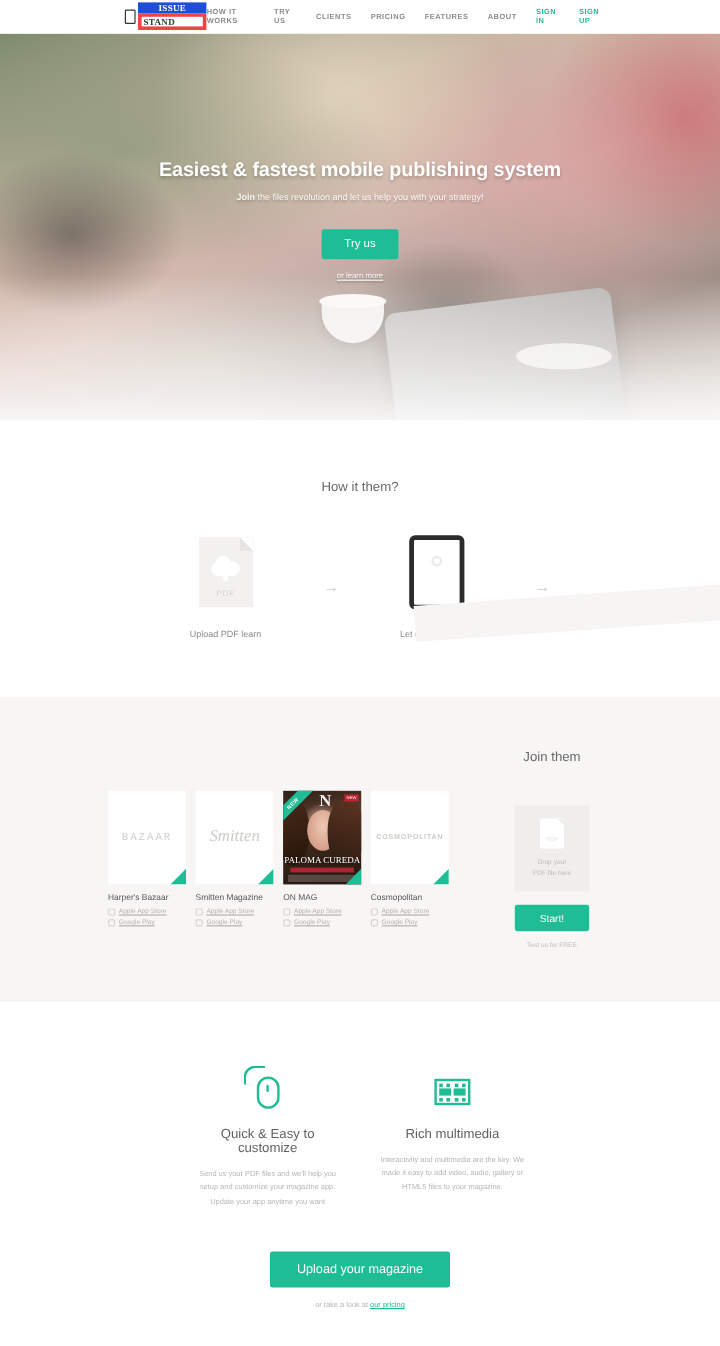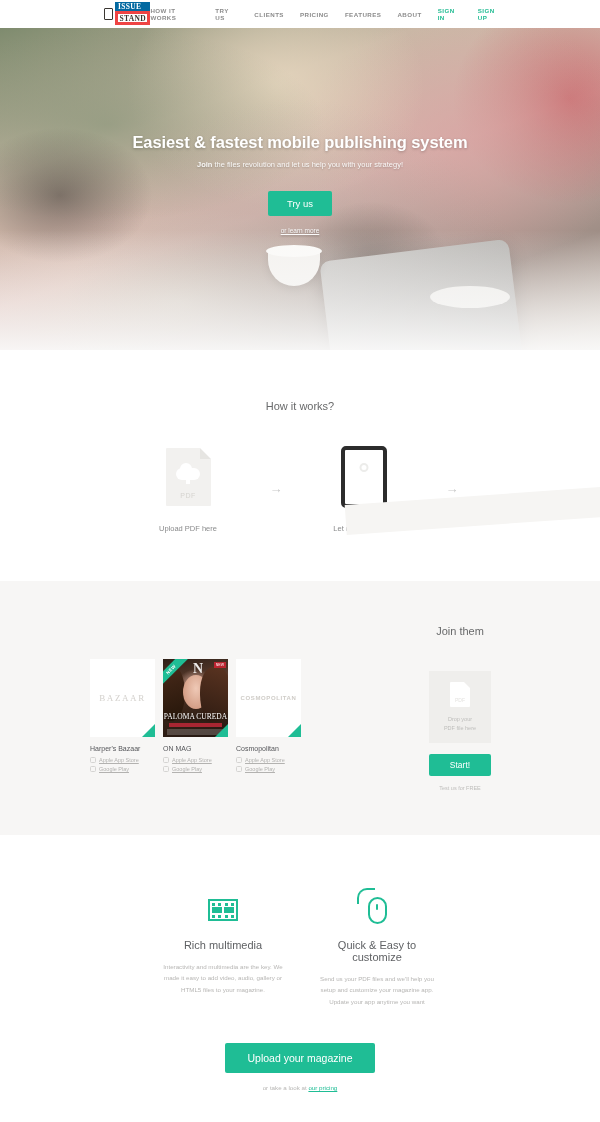--- a/index.html
+++ b/index.html
@@ -24,21 +24,21 @@
     position: relative; margin-right: 2px;
   }
   .logo-mark::after {
     content: ""; position: absolute; left: 1.4px; top: 1.4px;
     width: 3px; height: 7px; background: #3a3632; display: none;
   }
   .logo-txt { display: flex; flex-direction: column; line-height: 1; }
   .logo-txt span {
     font-family: "Liberation Serif", serif; font-weight: bold;
     font-size: 7.5px; letter-spacing: .3px; color: #3a3632;
-    background: #0369a1; color: #fff; padding: .6px 3px; margin-bottom: .6px;
+    background: #1d4ed8; color: #fff; padding: .6px 17px; margin-bottom: .6px;
   }
   .logo-txt span.l2 { background: none; color: #3a3632; border: 3px solid #ef4444; padding: .2px 1.5px; }
   .nav { margin-left: auto; margin-right: 96px; display: flex; align-items: center; gap: 16px; }
   .nav a {
     font-size: 6.2px; letter-spacing: .45px; color: #8b8b8b;
     text-decoration: none; font-weight: bold; text-transform: uppercase;
   }
   .nav a.accent { color: #22bc93; }
 
   
@@ -196,21 +196,21 @@
   .cards { display: flex; gap: 8px; margin-top: 34px; }
   .card { width: 65px; }
   .cover {
     width: 65px; height: 78px; background: #fff; position: relative; overflow: hidden;
     display: flex; align-items: center; justify-content: center;
   }
   .cover .corner {
     position: absolute; right: 0; bottom: 0; width: 0; height: 0;
     border-style: solid; border-width: 0 0 13px 13px; border-color: transparent transparent #1fbd95 transparent;
   }
-  .cover-bazaar { font-family: Liberation Serif, serif; font-size: 9px; letter-spacing: 1.6px; color: #d3d0cc; }
+  .cover-bazaar { font-family: Liberation Mono, monospace; font-size: 9px; letter-spacing: 1.6px; color: #d3d0cc; }
   .cover-smitten { font-family: "Liberation Serif", serif; font-style: italic; font-size: 14px; color: #cfccc7; }
   .cover-cosmo { font-family: "Liberation Sans", sans-serif; font-weight: bold; font-size: 6px; letter-spacing: .6px; color: #cfccc7; }
   .cover-onmag {
     background:
       radial-gradient(ellipse 40% 30% at 50% 34%, rgba(235,190,175,.95), transparent 70%),
       linear-gradient(170deg, #2e2018 0%, #5a3b2c 30%, #3a2519 60%, #241711 100%);
   }
   .cover-onmag .face {
     position:absolute; left:20px; top:16px; width:26px; height:34px; border-radius:50%;
     background: radial-gradient(ellipse at 50% 40%, #efc9b6, #d49e86 70%, #8d5f47);
@@ -346,32 +346,32 @@
     <div class="saucer"></div>
     <div class="hero-inner">
       <h1>Easiest &amp; fastest mobile publishing system</h1>
       <p class="sub"><b>Join</b><span> the files revolution and let us help you with your strategy!</span></p>
       <button class="btn-try">Try us</button>
       <a class="learn" href="#">or learn more</a>
     </div>
   </div>
 
   <div class="howitworks">
-    <h2 class="sec-title">How it works?</h2>
+    <h2 class="sec-title">How it them?</h2>
     <div class="steps">
 
       <div class="step">
         <div class="step-art">
           <div class="pdficon">
             <div class="cloud"></div>
             <div class="arrowup"></div>
             <div class="lbl">PDF</div>
           </div>
         </div>
-        <div class="step-label">Upload PDF here</div>
+        <div class="step-label">Upload PDF learn</div>
       </div>
 
       <div class="arrow">→</div>
 
       <div class="step">
         <div class="step-art">
           <div class="tabgear">
             <div class="frame"></div>
             <div class="gear"></div>
             <div class="page">
@@ -406,20 +406,37 @@
                   <span class="badge"></span>
                   <span>Apple App Store</span>
                 </a>
               <a class="store" href="#">
                   <span class="badge"></span>
                   <span>Google Play</span>
                 </a>
             </div>
           </div>
 
+          <div class="card">
+            <div class="cover">
+              <span class="cover-smitten">Smitten</span>
+              <span class="corner"></span>
+            </div>
+            <div class="card-name">Smitten Magazine</div>
+            <div class="store-list">
+              <a class="store" href="#">
+                  <span class="badge"></span>
+                  <span>Apple App Store</span>
+                </a>
+              <a class="store" href="#">
+                  <span class="badge"></span>
+                  <span>Google Play</span>
+                </a>
+            </div>
+          </div>
 
           <div class="card">
             <div class="cover cover-onmag">
               <span class="ribbon">NEW</span>
               <span class="tagred">NEW</span>
               <span class="hair2"></span>
                 <span class="face"></span>
                 <span class="hair"></span>
               <span class="n">N</span>
               <span class="ttl">PALOMA CUREDA</span>
@@ -477,20 +494,28 @@
       </div>
 
     </div>
   </div>
 
   <div class="features">
     <div class="feat-row">
 
       <div class="feat">
         <div class="feat-icon">
+            <div class="mouse-icon"></div>
+          </div>
+        <h3>Quick &amp; Easy to customize</h3>
+        <p>Send us your PDF files and we'll help you setup and customize your magazine app. Update your app anytime you want</p>
+      </div>
+
+      <div class="feat">
+        <div class="feat-icon">
           <div class="film-icon">
             <div class="perf t">
                 <i></i>
                 <i></i>
                 <i></i>
                 <i></i>
               </div>
             <div class="cells">
                 <i></i>
                 <i></i>
@@ -500,28 +525,20 @@
                 <i></i>
                 <i></i>
                 <i></i>
               </div>
           </div>
         </div>
         <h3>Rich multimedia</h3>
         <p>Interactivity and multimedia are the key. We made it easy to add video, audio, gallery or HTML5 files to your magazine.</p>
       </div>
 
-      <div class="feat">
-        <div class="feat-icon">
-            <div class="mouse-icon"></div>
-          </div>
-        <h3>Quick &amp; Easy to customize</h3>
-        <p>Send us your PDF files and we'll help you setup and customize your magazine app. Update your app anytime you want</p>
-      </div>
-
 
     </div>
 
     <div class="cta-wrap">
       <button class="btn-publish">Upload your magazine</button>
       <div class="cta-note"><span>or take a look at </span><a href="#">our pricing</a></div>
     </div>
   </div>
 
 </div>

